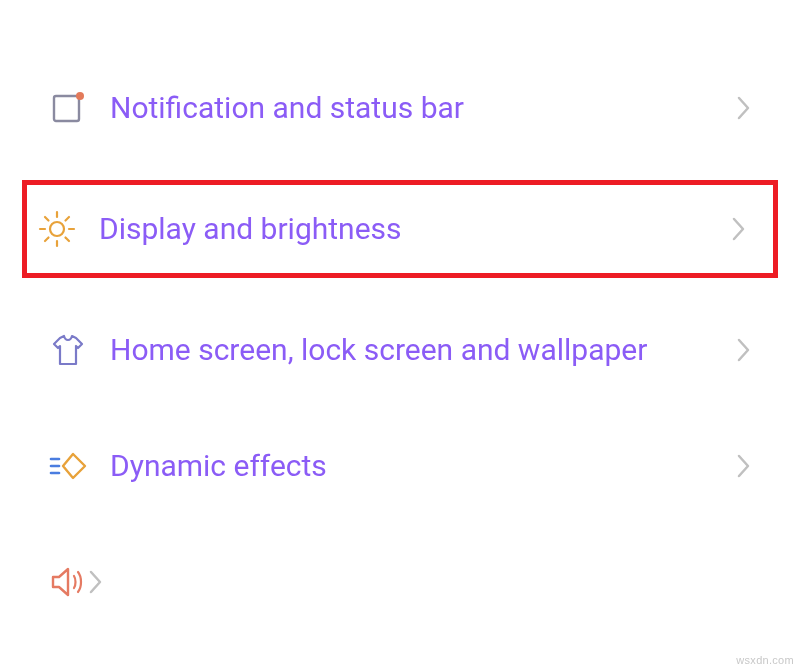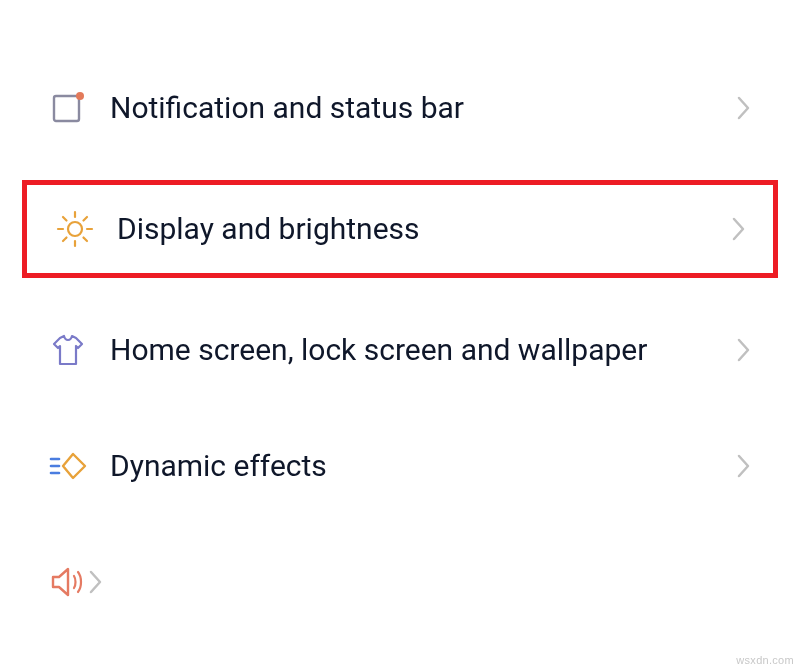--- a/index.html
+++ b/index.html
@@ -18,35 +18,35 @@
       display: flex;
       align-items: center;
       padding: 0 48px 0 48px;
       min-height: 116px;
       cursor: pointer;
       position: relative;
     }
     .settings-item.highlighted {
       border: 5px solid #ed1c24;
       margin: 0 22px 0 22px;
-      padding: 0 26px 0 28px;
+      padding: 0 26px 0 10px;
       min-height: 98px;
     }
     .icon-wrap {
       width: 40px;
       height: 40px;
       display: flex;
       align-items: center;
       justify-content: center;
       flex-shrink: 0;
     }
     .item-label {
       flex: 1;
       font-size: 30px;
-      color: #0f172a;
+      color: #8b5cf6;
       font-weight: 400;
       padding-left: 22px;
       line-height: 1.35;
       padding-right: 20px;
     }
     .chevron {
       width: 16px;
       height: 28px;
       flex-shrink: 0;
       display: flex;

